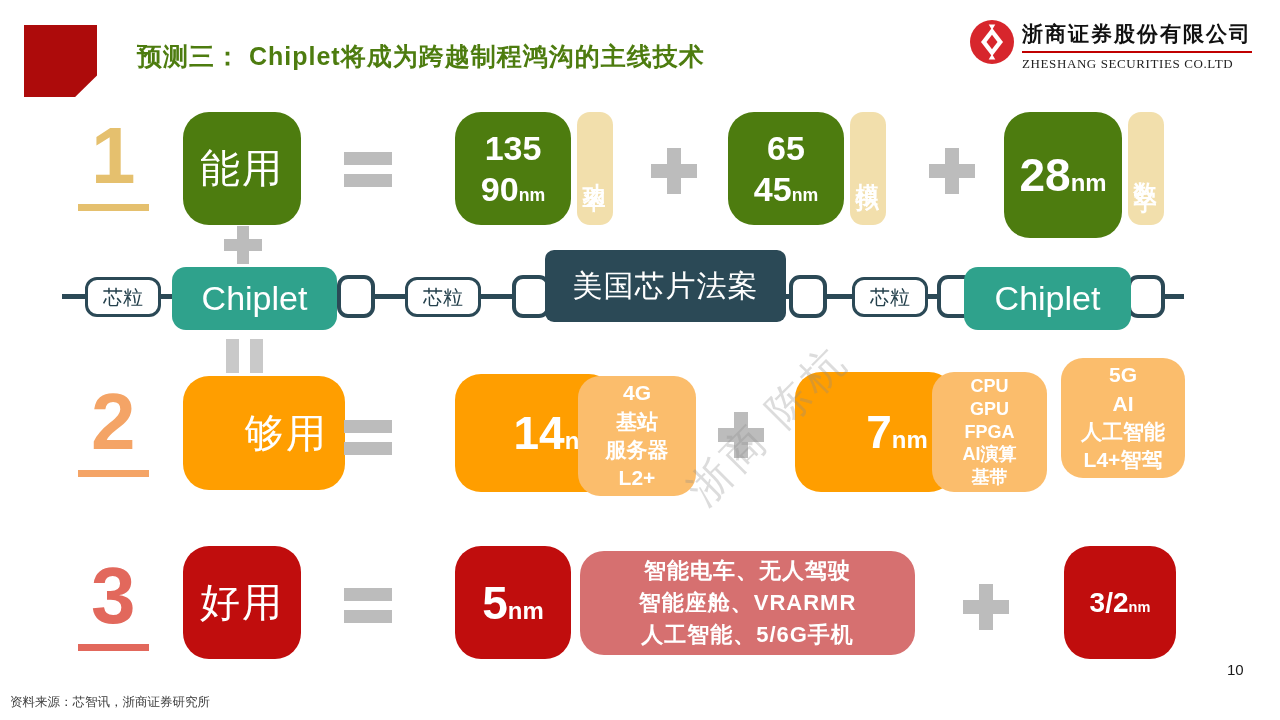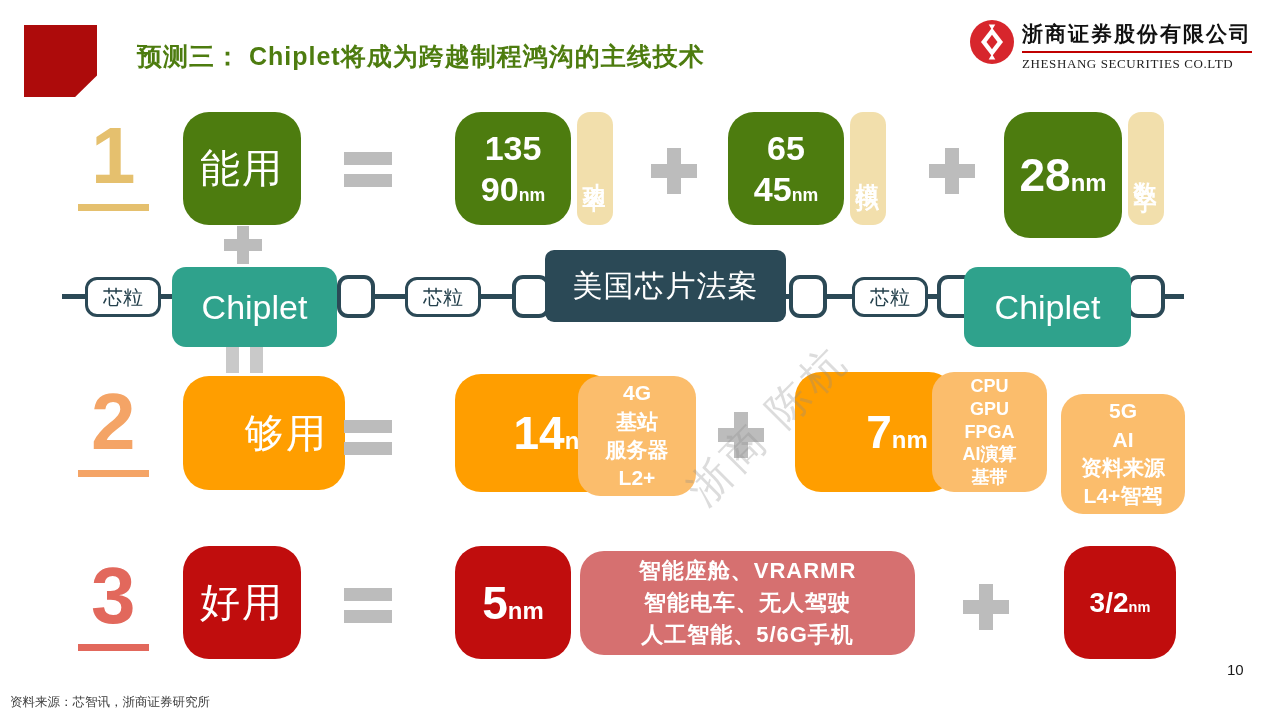--- a/index.html
+++ b/index.html
@@ -60,21 +60,21 @@
   .veq::before,.veq::after{content:"";position:absolute;top:0;height:34px;width:13px;background:#C9C9C9;}
   .veq::before{left:0;} .veq::after{right:0;}
 
   
   .chain-line{position:absolute;left:62px;top:294px;width:1122px;height:5px;background:#2B4956;}
   .link{position:absolute;top:275px;width:38px;height:43px;border:4px solid #2B4956;border-radius:11px;
         background:#fff;box-sizing:border-box;}
   .chip-box{position:absolute;top:277px;width:76px;height:40px;border:3px solid #2B4956;border-radius:12px;
             background:#fff;color:#24404C;font-size:20px;display:flex;align-items:center;
             justify-content:center;box-sizing:border-box;}
-  .chiplet{position:absolute;top:267px;height:80px;background:#2FA28C;border-radius:14px;color:#fff;
+  .chiplet{position:absolute;top:267px;height:63px;background:#2FA28C;border-radius:14px;color:#fff;
            font-size:34px;display:flex;align-items:center;justify-content:center;}
   .act-box{position:absolute;left:545px;top:250px;width:241px;height:72px;background:#2B4956;
            border-radius:9px;color:#fff;font-size:30px;display:flex;align-items:center;
            justify-content:center;letter-spacing:1px;}
 
   
   .pos-r1-label{left:183px;top:112px;width:118px;height:113px;}
   .pos-eq1{left:344px;top:152px;}
   .pos-n135{left:455px;top:112px;width:116px;height:113px;}
   .pos-t1{left:577px;top:112px;}
@@ -92,21 +92,21 @@
   .pos-cp2{left:964px;width:167px;}
   .pos-chain-eq{left:226px;top:339px;}
 
   .pos-r2-label{left:183px;top:376px;width:118px;height:114px;}
   .pos-eq2{left:344px;top:420px;}
   .pos-n14{left:455px;top:374px;width:116px;height:118px;}
   .pos-apps1{left:578px;top:376px;width:118px;height:120px;border-radius:22px;}
   .pos-p3{left:718px;top:412px;}
   .pos-n7{left:795px;top:372px;width:116px;height:120px;}
   .pos-apps2{left:932px;top:372px;width:115px;height:120px;border-radius:22px;}
-  .pos-apps3{left:1061px;top:394px;width:124px;height:120px;border-radius:22px;}
+  .pos-apps3{left:1061px;top:358px;width:124px;height:120px;border-radius:22px;}
   .apps{font-weight:bold;}
   .apps-lg .stack div{font-size:21px;line-height:1.35;}
   .apps-md .stack div{font-size:18px;line-height:1.26;}
 
   .pos-r3-label{left:183px;top:546px;width:118px;height:113px;}
   .pos-eq3{left:344px;top:588px;}
   .pos-n5{left:455px;top:546px;width:116px;height:113px;}
   .pos-pink{left:580px;top:551px;width:335px;height:104px;border-radius:24px;font-weight:bold;}
   .pos-pink .stack div{font-size:22px;line-height:1.45;letter-spacing:1px;}
   .pos-p4{left:963px;top:584px;}
@@ -228,37 +228,37 @@
       <div>GPU</div>
       <div>FPGA</div>
       <div>AI演算</div>
       <div>基带</div>
     </div>
   </div>
   <div class="box orange-light apps apps-lg pos-apps3">
     <div class="stack">
       <div>5G</div>
       <div>AI</div>
-      <div>资料来源</div>
+      <div>人工智能</div>
       <div>L4+智驾</div>
     </div>
   </div>
 
   <div class="row-num num3">3</div>
   <div class="box red lbl pos-r3-label">
     <span>好用</span>
   </div>
   <div class="eq pos-eq3" aria-label="="></div>
   <div class="box red node pos-n5">
     <div class="num-big"><span>5</span><span class="unit">nm</span></div>
   </div>
   <div class="box pink pos-pink">
     <div class="stack">
+      <div>智能电车、无人驾驶</div>
       <div>智能座舱、VRARMR</div>
-      <div>智能电车、无人驾驶</div>
       <div>人工智能、5/6G手机</div>
     </div>
   </div>
   <div class="plus pos-p4" aria-label="+"></div>
   <div class="box red node pos-n32">
     <div class="num-sm"><span>3/2</span><span class="unit">nm</span></div>
   </div>
 
   <div class="watermark">浙商 陈杭</div>
   <div class="source">资料来源：芯智讯，浙商证券研究所</div>

